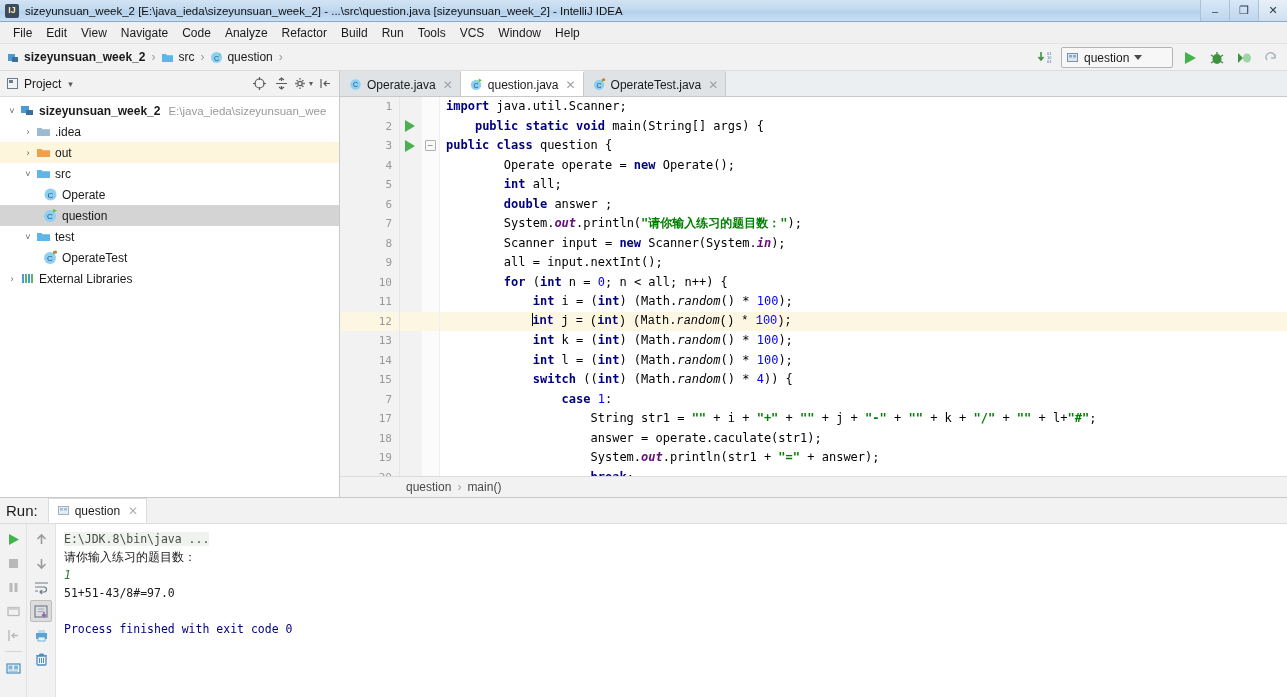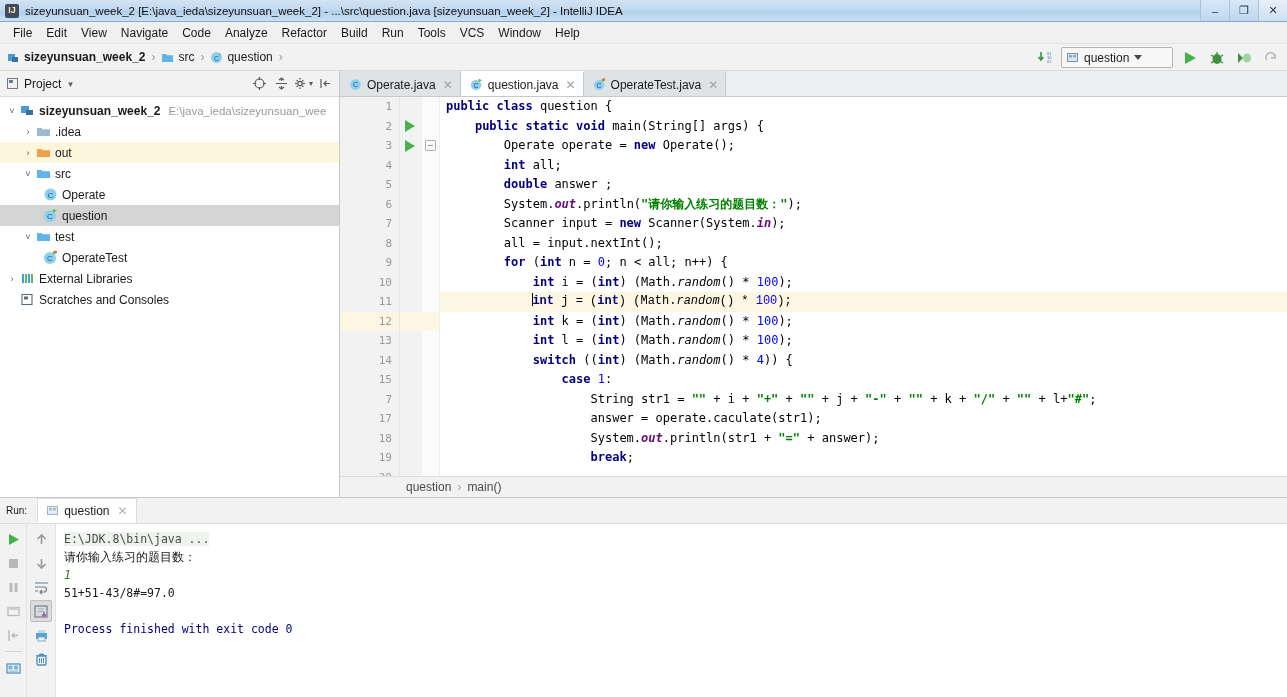--- a/index.html
+++ b/index.html
@@ -125,21 +125,21 @@
 
   .editor-breadcrumb {
     height: 21px; flex: 0 0 21px; background: #f2f2f2; border-top: 1px solid #dcdcdc;
     display: flex; align-items: center; padding-left: 66px; font-size: 12px; color: #4a4a4a; gap: 6px;
   }
   .editor-breadcrumb .sep { color: #a0a0a0; }
 
   
   .runpane { height: 199px; flex: 0 0 199px; display: flex; flex-direction: column; background: #fff; }
   .run-header { height: 26px; flex: 0 0 26px; background: #f2f2f2; display: flex; align-items: center; padding-left: 6px; border-bottom: 1px solid #dcdcdc; }
-  .run-label { font-size: 10px; color: #1a1a1a; margin-right: 10px; }
+  .run-label { font-size: 15px; color: #1a1a1a; margin-right: 10px; }
   .run-tab { height: 25px; display: flex; align-items: center; gap: 5px; padding: 0 8px; font-size: 12px; color: #1a1a1a; background: #fff; border: 1px solid #dcdcdc; border-bottom: 1px solid #fff; }
   .run-tab .x { color: #b0b0b0; margin-left: 3px; }
   .run-body { flex: 1 1 auto; display: flex; min-height: 0; }
   .run-toolbar-a { width: 27px; flex: 0 0 27px; background: #f2f2f2; display: flex; flex-direction: column; align-items: center; padding-top: 4px; gap: 2px; border-right: 1px solid #e2e2e2; }
   .run-toolbar-b { width: 29px; flex: 0 0 29px; background: #f2f2f2; display: flex; flex-direction: column; align-items: center; padding-top: 4px; gap: 2px; border-right: 1px solid #e2e2e2; }
   .tb-ic { width: 22px; height: 22px; display: flex; align-items: center; justify-content: center; border-radius: 2px; }
   .tb-ic.pressed { background: #dcdcdc; border: 1px solid #bdbdbd; }
   .tb-sep { width: 17px; height: 1px; background: #d4d4d4; margin: 3px 0; }
   .console { flex: 1 1 auto; background: #fff; padding: 6px 0 0 8px; font-family: "DejaVu Sans Mono", monospace; font-size: 11.5px; overflow: hidden; }
   .cline { height: 18px; line-height: 18px; white-space: pre; }
@@ -392,29 +392,20 @@
             <svg width="15" height="15" viewBox="0 0 15 15">
                 <rect x="2" y="3" width="2" height="9" fill="#4a9ad4"></rect>
                 <rect x="5" y="3" width="2" height="9" fill="#5fb45f"></rect>
                 <rect x="8" y="3" width="2" height="9" fill="#4a9ad4"></rect>
                 <rect x="11" y="3" width="2" height="9" fill="#5fb45f"></rect>
               </svg>
           </span>
           <span class="tlabel">External Libraries</span>
         </div>
 
-        <div class="trow" style="padding-left:19px">
-          <span class="ticon">
-            <svg width="15" height="15" viewBox="0 0 15 15">
-                <rect x="2" y="2.5" width="10" height="10" fill="none" stroke="#5a6b7a" stroke-width="1.1"></rect>
-                <rect x="4" y="4.5" width="4" height="3" fill="#5a6b7a"></rect>
-              </svg>
-          </span>
-          <span class="tlabel">Scratches and Consoles</span>
-        </div>
 
       </div>
     </div>
 
     <div class="editor-side">
 
       <div class="tabbar">
         <div class="etab">
           <span class="ic">
             <svg width="13" height="13" viewBox="0 0 15 15">
@@ -512,22 +503,23 @@
             <div class="lrow" style="display: flex; align-items: center; justify-content: center;"></div>
             <div class="lrow" style="display: flex; align-items: center; justify-content: center;"></div>
             <div class="lrow" style="display: flex; align-items: center; justify-content: center;"></div>
             <div class="lrow" style="display: flex; align-items: center; justify-content: center;"></div>
             <div class="lrow" style="display: flex; align-items: center; justify-content: center;"></div>
             <div class="lrow" style="display: flex; align-items: center; justify-content: center;"></div>
             <div class="lrow" style="display: flex; align-items: center; justify-content: center;"></div>
             <div class="lrow" style="display: flex; align-items: center; justify-content: center;"></div>
           </div>
         <div class="code" id="codeArea">
+            <div class="lrow"><span class="kw">import</span><span class="pl"> java</span><span class="pl">.</span><span class="pl">util</span><span class="pl">.</span><span class="pl">Scanner;</span></div>
+            <div class="lrow"><span class="pl">    </span><span class="kw">public static void </span><span class="pl">main</span><span class="pl">(String[] args) {</span></div>
             <div class="lrow"><span class="kw">public class </span><span class="pl">question {</span></div>
-            <div class="lrow"><span class="pl">    </span><span class="kw">public static void </span><span class="pl">main</span><span class="pl">(String[] args) {</span></div>
             <div class="lrow"><span class="pl">        Operate operate = </span><span class="kw">new </span><span class="pl">Operate();</span></div>
             <div class="lrow"><span class="pl">        </span><span class="kw">int </span><span class="pl">all;</span></div>
             <div class="lrow"><span class="pl">        </span><span class="kw">double </span><span class="pl">answer ;</span></div>
             <div class="lrow"><span class="pl">        System.</span><span class="fld">out</span><span class="pl">.println(</span><span class="str">"请你输入练习的题目数："</span><span class="pl">);</span></div>
             <div class="lrow"><span class="pl">        Scanner input = </span><span class="kw">new </span><span class="pl">Scanner(System.</span><span class="fld">in</span><span class="pl">);</span></div>
             <div class="lrow"><span class="pl">        all = input.nextInt();</span></div>
             <div class="lrow"><span class="pl">        </span><span class="kw">for </span><span class="pl">(</span><span class="kw">int </span><span class="pl">n = </span><span class="num">0</span><span class="pl">; n &lt; all; n++) {</span></div>
             <div class="lrow"><span class="pl">            </span><span class="kw">int </span><span class="pl">i = (</span><span class="kw">int</span><span class="pl">) (Math.</span><span class="mth">random</span><span class="pl">() * </span><span class="num">100</span><span class="pl">);</span></div>
             <div class="lrow cur-c"><span class="pl">            </span><span class="caret-bar"></span><span class="kw">int </span><span class="pl">j = (</span><span class="kw">int</span><span class="pl">) (Math.</span><span class="mth">random</span><span class="pl">() * </span><span class="num">100</span><span class="pl">);</span></div>
             <div class="lrow"><span class="pl">            </span><span class="kw">int </span><span class="pl">k = (</span><span class="kw">int</span><span class="pl">) (Math.</span><span class="mth">random</span><span class="pl">() * </span><span class="num">100</span><span class="pl">);</span></div>

